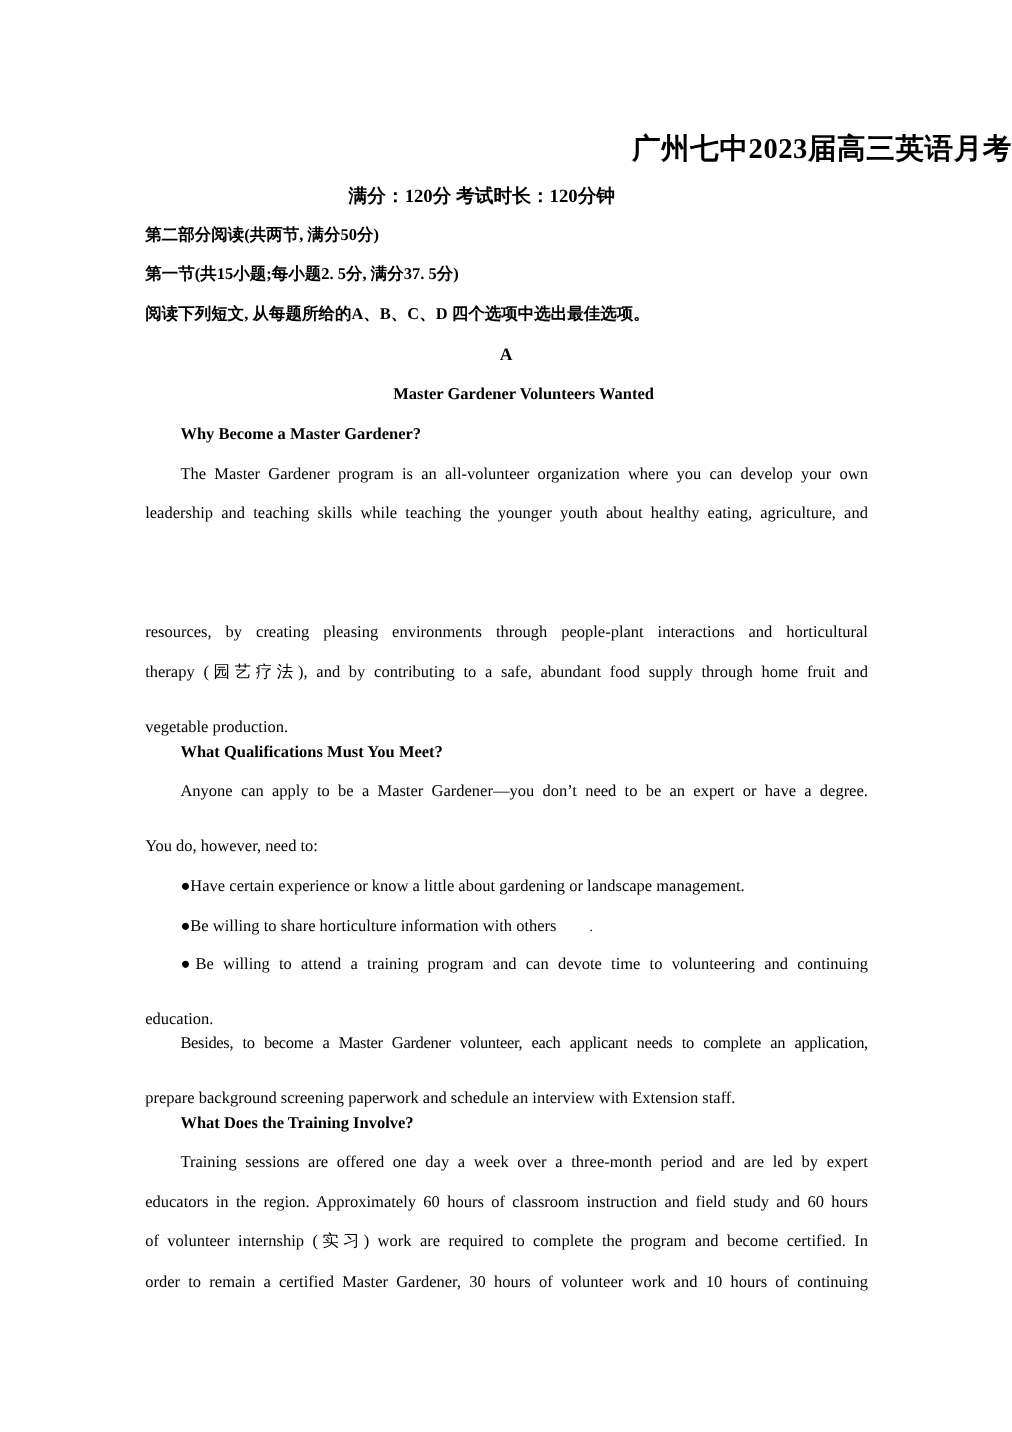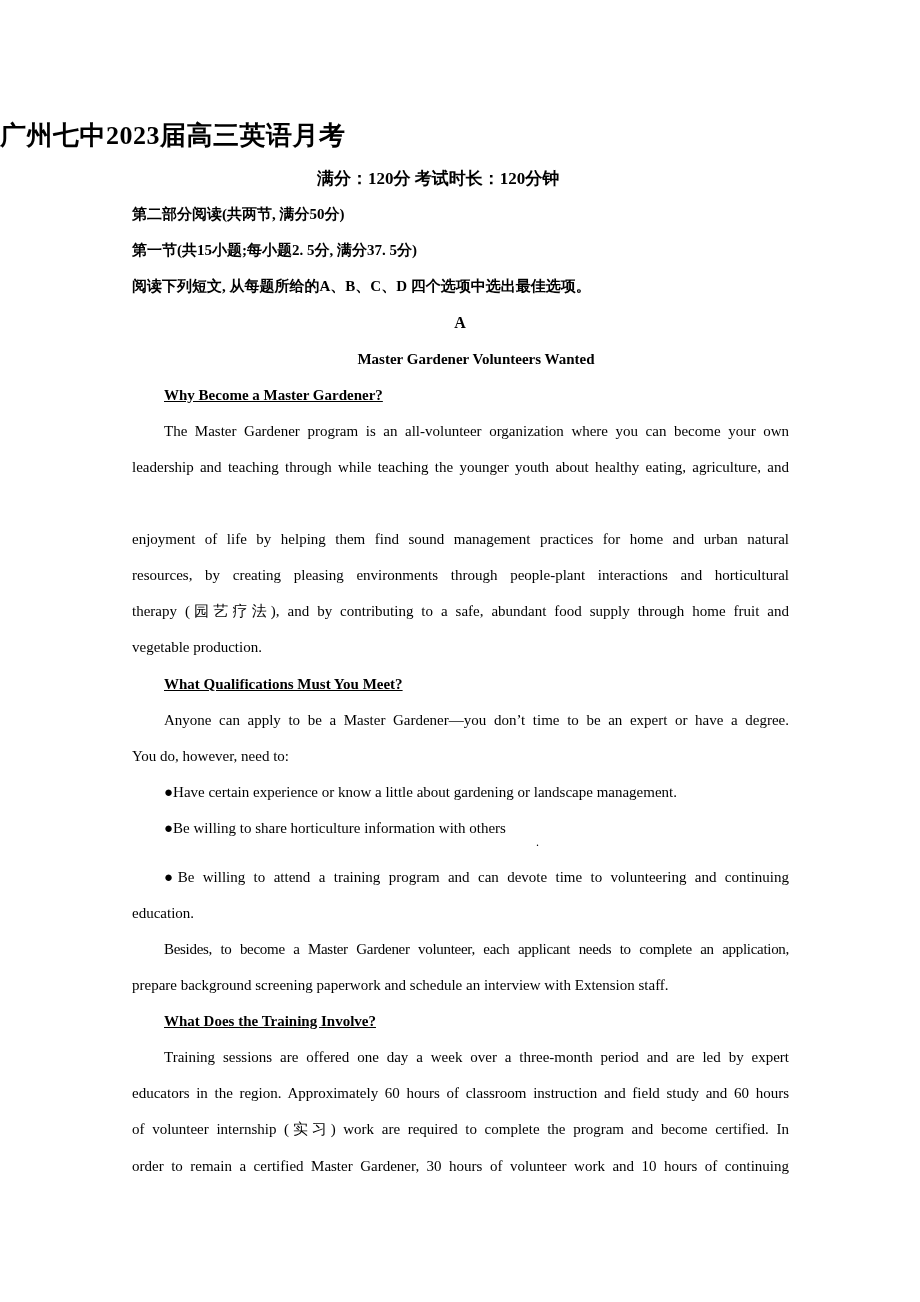--- a/index.html
+++ b/index.html
@@ -4,69 +4,68 @@
   <style>
     html, body { margin: 0; padding: 0; background: #ffffff; }
     body {
       width: 920px; height: 1302px; position: relative; overflow: hidden;
       font-family: "Liberation Serif", "DejaVu Serif", serif;
       color: #000;
     }
     .page { position: absolute; left: 0; top: 0; width: 920px; height: 1302px; }
     .abs { position: absolute; white-space: nowrap; }
     .title {
-      left: 0; width: 920px; text-align: left; top: 116px;
+      left: 0; width: 920px; text-align: right; top: 116px;
       font-size: 26px; font-weight: bold; letter-spacing: 0.5px; line-height: 40px;
     }
     .subtitle {
       left: 0; width: 876px; text-align: center; top: 165px;
       font-size: 17px; font-weight: bold; line-height: 28px;
     }
     .instr { left: 132px; font-size: 15px; font-weight: bold; line-height: 26px; }
     .passage-letter {
       left: 0; width: 920px; text-align: center; top: 311px;
       font-size: 16px; font-weight: bold; line-height: 24px;
     }
     .passage-title {
       left: 0; width: 952px; text-align: center; top: 347px;
       font-size: 15px; font-weight: bold; line-height: 24px;
     }
-    .heading { left: 164px; font-size: 15px; font-weight: bold; line-height: 24px; text-decoration: underline; }
+    .heading { left: 164px; font-size: 15px; font-weight: bold; line-height: 24px; }
     .line {
       left: 132px; width: 657px; font-size: 15px; line-height: 24px;
       text-align: justify; text-align-last: justify;
     }
     .line.indent { left: 164px; width: 625px; }
-    .line.last { text-align-last: left; }
+    .line.last { text-align-last: left; margin-top: 14px; }
     .dot { left: 536px; top: 836px; font-size: 12px; line-height: 12px; }
   </style>
 </head>
 <body>
 
 <div class="page">
   <div class="abs title">广州七中2023届高三英语月考</div>
   <div class="abs subtitle">满分：120分 考试时长：120分钟</div>
 
   <div class="abs instr" style="top:201px">第二部分阅读(共两节, 满分50分)</div>
   <div class="abs instr" style="top:237px">第一节(共15小题;每小题2. 5分, 满分37. 5分)</div>
   <div class="abs instr" style="top:273px">阅读下列短文, 从每题所给的A、B、C、D 四个选项中选出最佳选项。</div>
 
   <div class="abs passage-letter">A</div>
   <div class="abs passage-title">Master Gardener Volunteers Wanted</div>
 
   <div class="abs heading" style="top:383px">Why Become a Master Gardener?</div>
-  <div class="abs line indent" style="top:419px">The Master Gardener program is an all-volunteer organization where you can become your own</div>
-  <div class="abs line" style="top:455px">leadership and teaching through while teaching the younger youth about healthy eating, agriculture, and</div>
-  <div class="abs line" style="top:527px">enjoyment of life by helping them find sound management practices for home and urban natural</div>
+  <div class="abs line indent" style="top:419px">The Master Gardener program is an all-volunteer organization where you can develop your own</div>
+  <div class="abs line" style="top:455px">leadership and teaching skills while teaching the younger youth about healthy eating, agriculture, and</div>
   <div class="abs line" style="top:599px">therapy (园艺疗法), and by contributing to a safe, abundant food supply through home fruit and</div>
   <div class="abs line" style="top:563px">resources, by creating pleasing environments through people-plant interactions and horticultural</div>
   <div class="abs line last" style="top:635px">vegetable production.</div>
 
   <div class="abs heading" style="top:672px">What Qualifications Must You Meet?</div>
-  <div class="abs line indent" style="top:708px">Anyone can apply to be a Master Gardener—you don’t time to be an expert or have a degree.</div>
+  <div class="abs line indent" style="top:708px">Anyone can apply to be a Master Gardener—you don’t need to be an expert or have a degree.</div>
   <div class="abs line last" style="top:744px">You do, however, need to:</div>
   <div class="abs line indent last" style="top:780px">●Have certain experience or know a little about gardening or landscape management.</div>
   <div class="abs line indent last" style="top:816px">●Be willing to share horticulture information with others</div>
   <div class="abs dot">.</div>
   <div class="abs line indent" style="top:865px">●Be willing to attend a training program and can devote time to volunteering and continuing</div>
   <div class="abs line last" style="top:901px">education.</div>
   <div class="abs line indent" style="top:937px; letter-spacing:-0.3px">Besides, to become a Master Gardener volunteer, each applicant needs to complete an application,</div>
   <div class="abs heading" style="top:1009px">What Does the Training Involve?</div>
 
   <div class="abs line last" style="top:973px">prepare background screening paperwork and schedule an interview with Extension staff.</div>

